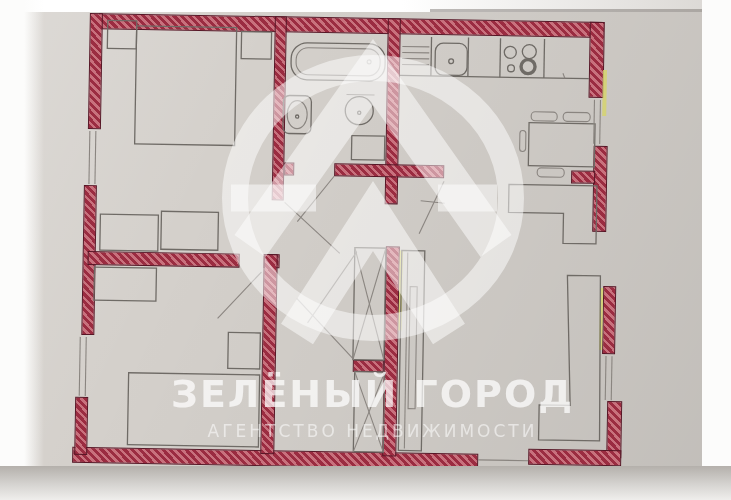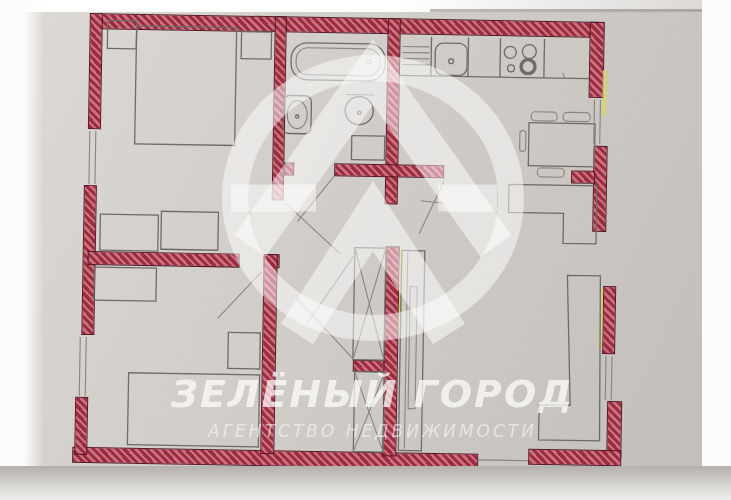--- a/index.html
+++ b/index.html
@@ -23,21 +23,21 @@
   .margin-right{left:702px;top:0;width:29px;height:500px;background:var(--photo-margin);}
   .band-bottom{left:0;top:466px;width:731px;height:34px;
     background:linear-gradient(180deg,#b4b0ab,#d6d4d1 55%,#efeeec);}
   .plan{position:absolute;inset:0;transform:rotate(1deg);transform-origin:375px 240px;}
   .wall{position:absolute;border:1px solid var(--wall-outline);box-sizing:border-box;
     background:repeating-linear-gradient(45deg,var(--wall-fill) 0 3px,var(--wall-hatch) 3px 5.5px);}
   .hl{position:absolute;background:var(--highlight-yellow);opacity:.85;}
   svg.pencil{position:absolute;left:0;top:0;}
   .p{fill:none;stroke:var(--pencil);stroke-width:1.3;}
   .pt{fill:none;stroke:var(--pencil-light);stroke-width:1.1;}
-  .watermark{position:absolute;inset:0;pointer-events:none;font-style:italic;}
+  .watermark{position:absolute;inset:0;pointer-events:none;}
   .wm-title{position:absolute;left:0;top:372px;width:745px;text-align:center;
     font-size:38px;font-weight:bold;letter-spacing:2px;color:rgba(255,255,255,.72);white-space:nowrap;}
   .wm-subtitle{position:absolute;left:0;top:421px;width:745px;text-align:center;
     font-size:17px;font-weight:normal;letter-spacing:3px;color:rgba(255,255,255,.55);white-space:nowrap;}
 </style>
 </head>
 <body>
 
 <div class="stage">
   <div class="photo abs"></div>

